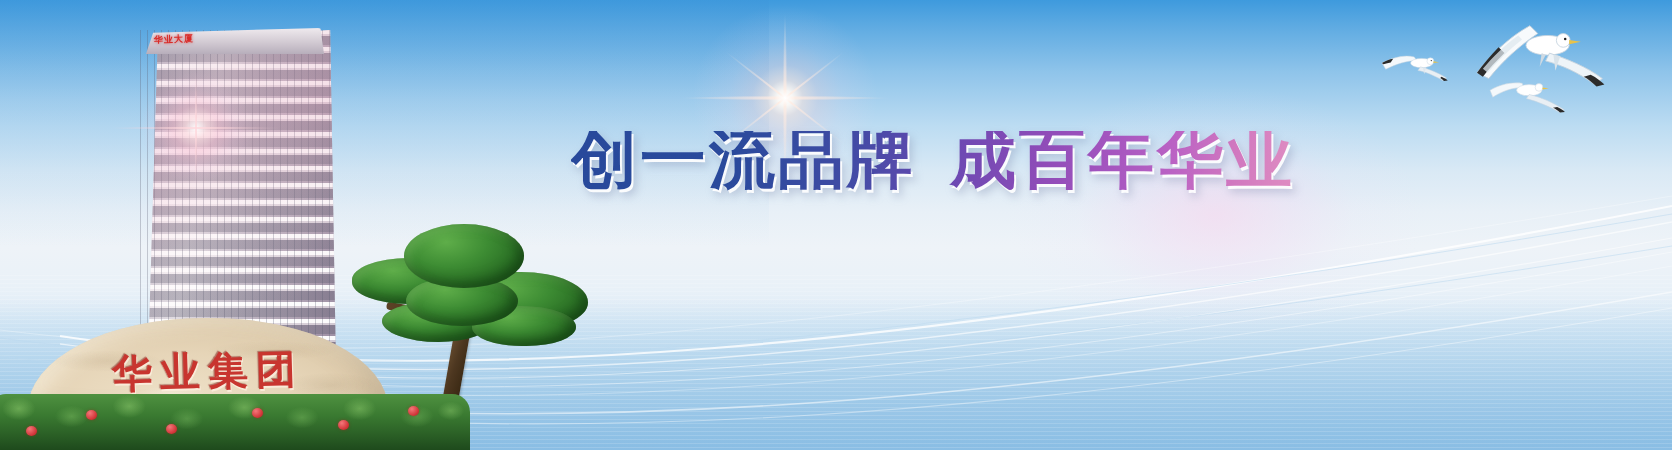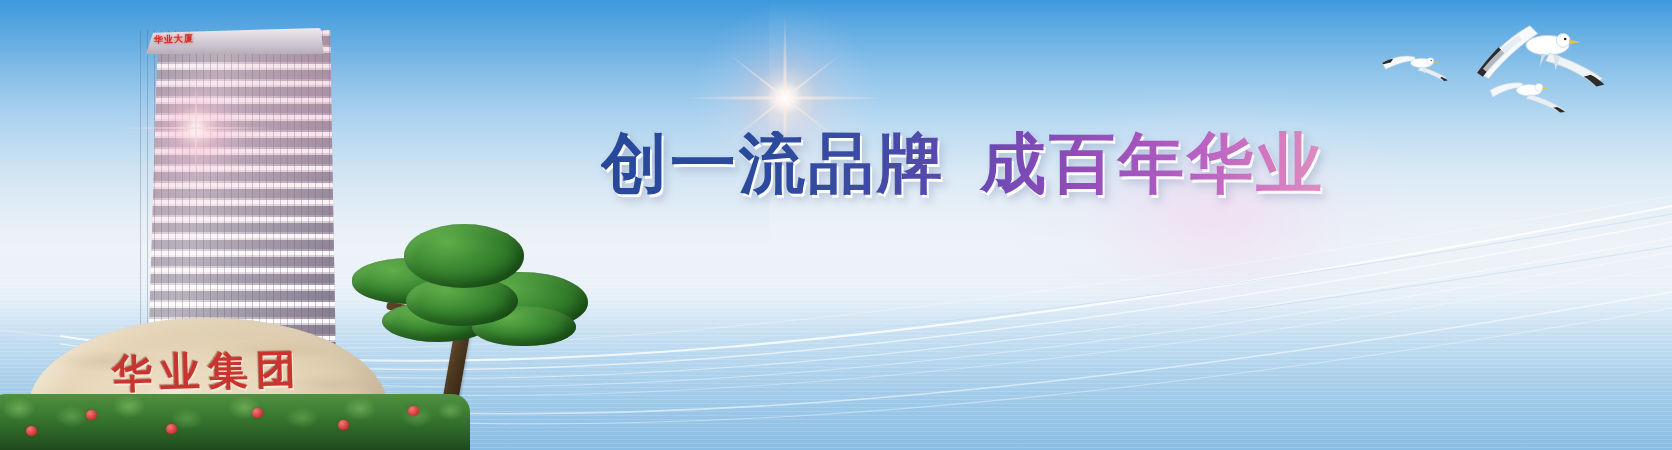--- a/index.html
+++ b/index.html
@@ -282,22 +282,22 @@
   .bl3{ left:262px; bottom:32px; }
   .bl4{ left:348px; bottom:20px; }
   .bl5{ left:418px; bottom:34px; }
   .bl6{ left:36px;  bottom:14px; }
 
   
   .gulls { position:absolute; right:0; top:0; width:300px; height:130px; }
 
   
   .slogan {
-    position:absolute; left:601px; top:131px;
-    font-family:Liberation Serif, serif;
+    position:absolute; left:571px; top:131px;
+    font-family:Liberation Mono, monospace;
     font-size:66px; font-weight:bold;
     letter-spacing:3px;
     white-space:nowrap;
     line-height:1;
     background-image:linear-gradient(95deg,
       #28499b 0%,
       #2a4a9c 22%,
       #3f4ba4 38%,
       #6a49b2 52%,
       #8f4cb8 65%,

